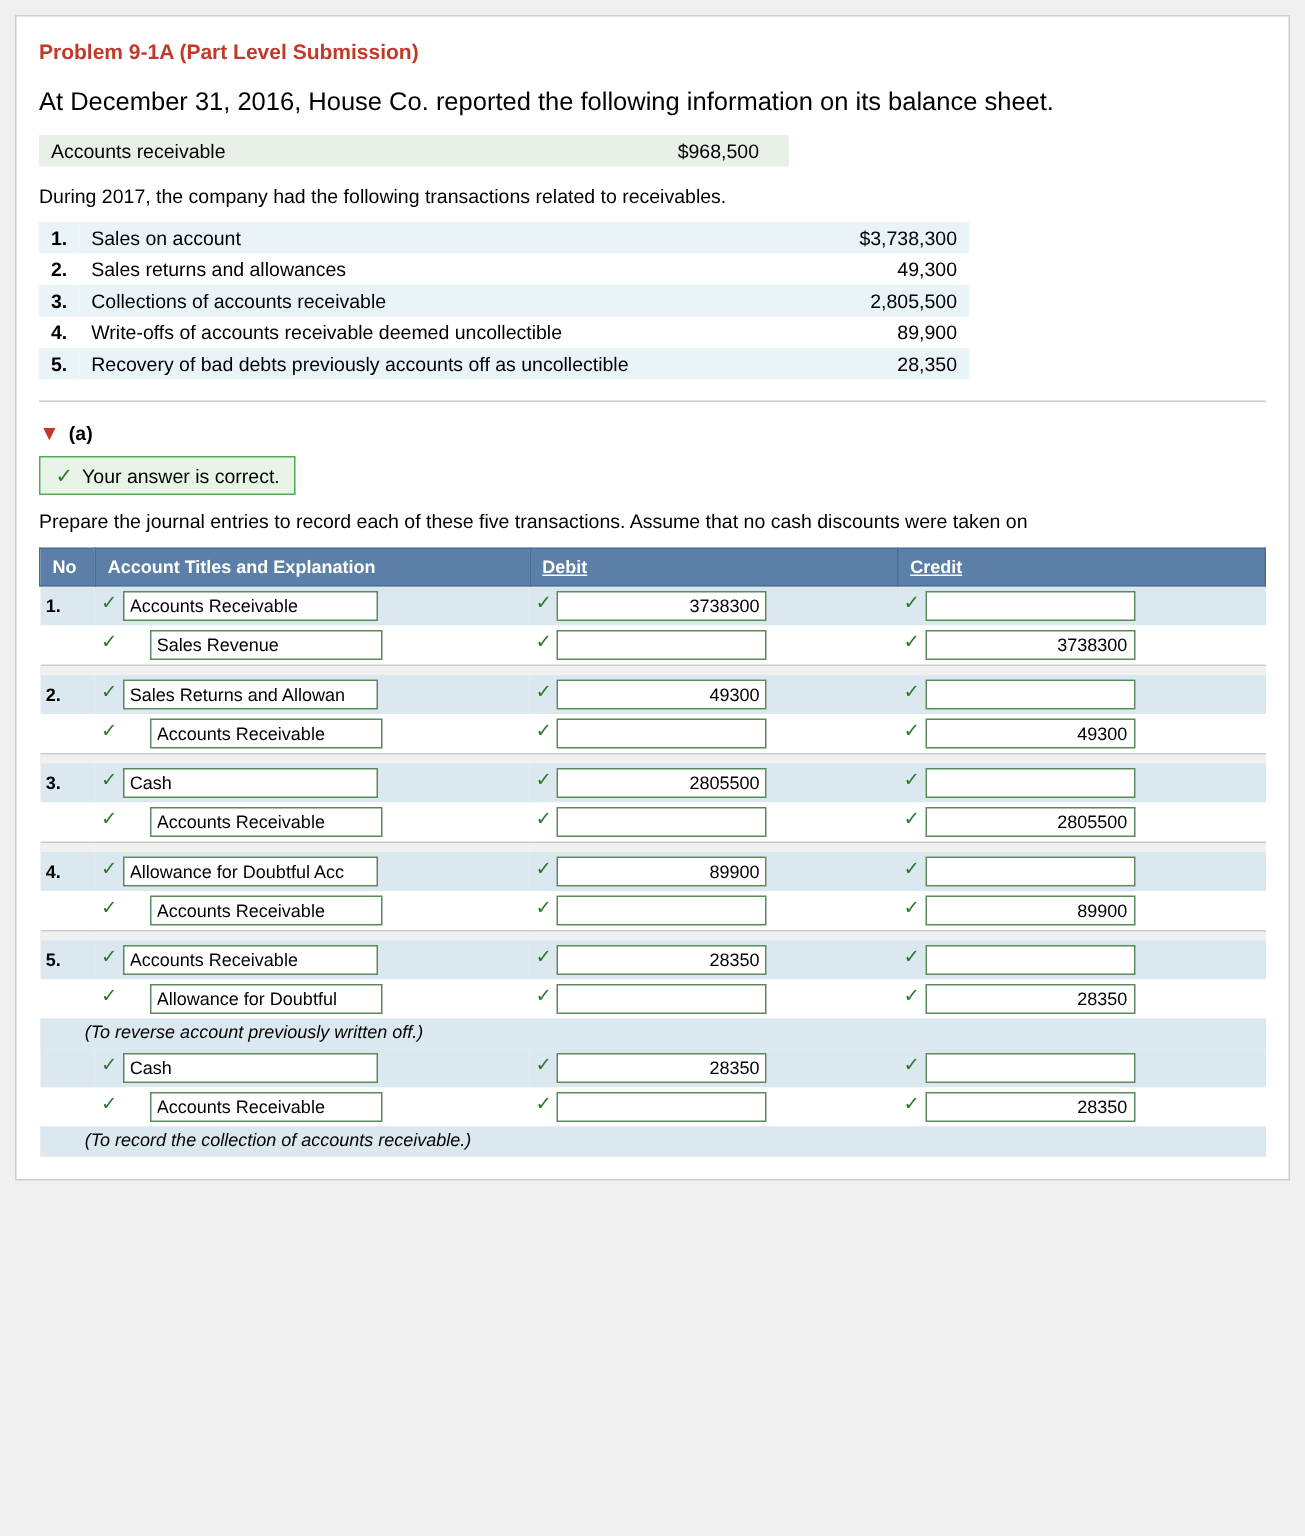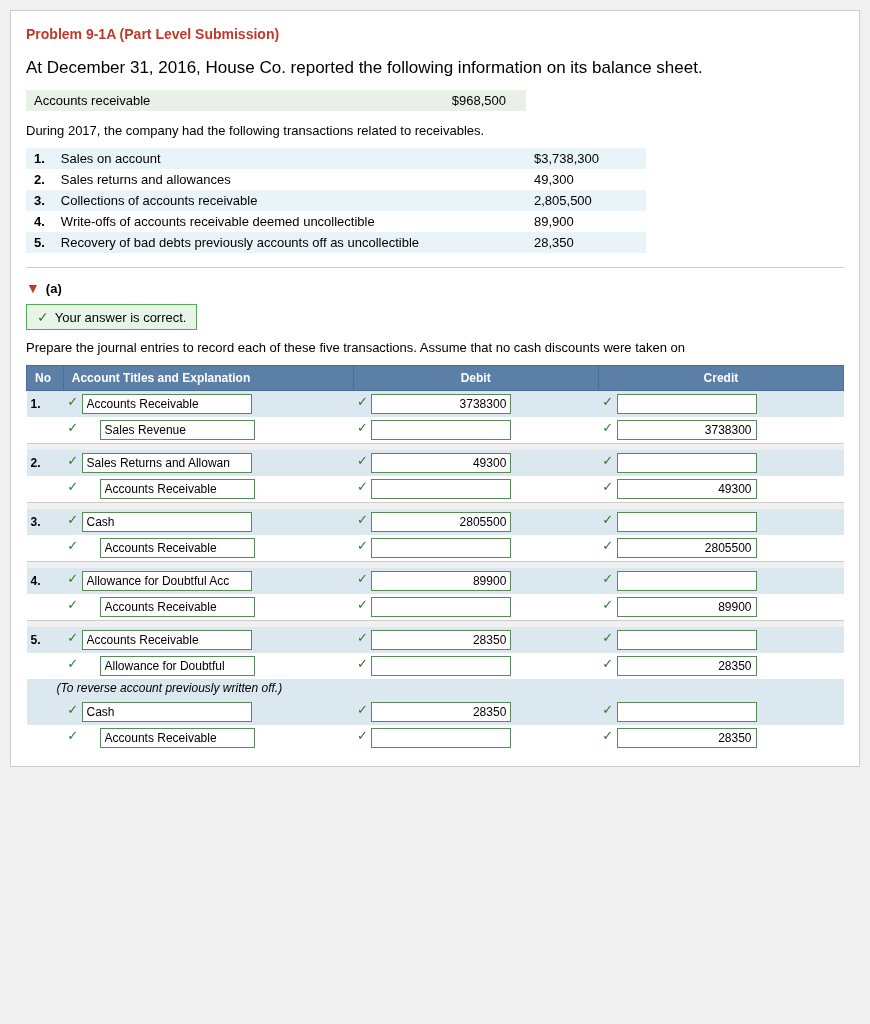--- a/index.html
+++ b/index.html
@@ -49,21 +49,21 @@
     .transactions-table {
       border-collapse: collapse;
       margin-bottom: 14px;
       width: 620px;
     }
     .transactions-table td {
       padding: 3px 8px;
       font-size: 13px;
     }
     .transactions-table .amount {
-      text-align: left;
+      text-align: right;
     }
     .trans-bg { background: #e8f4f8; }
 
     .section-divider {
       border-top: 1px solid #ccc;
       margin: 12px 0;
     }
     .section-header {
       display: flex;
       align-items: center;
@@ -107,21 +107,21 @@
       background: #5b7fa6;
       color: #fff;
     }
     .journal-table thead th {
       padding: 5px 8px;
       text-align: left;
       font-weight: bold;
       border: 1px solid #4a6e95;
     }
     .journal-table thead th.center {
-      text-align: center;
+      text-decoration: underline;
     }
     .journal-table tbody tr {
       background: #dce8f0;
     }
     .journal-table tbody tr.white-row {
       background: #fff;
     }
     .journal-table td {
       padding: 3px 4px;
       border: none;
@@ -454,17 +454,20 @@
         </td>
         <td class="debit-cell">
           <span class="check-cell green-check">✓</span>
           <input class="input-field debit-input" type="text" value="" style="">
         </td>
         <td class="credit-cell">
           <span class="check-cell green-check">✓</span>
           <input class="input-field credit-input" type="text" value="28350" style="">
         </td>
       </tr>
+      <tr>
+        <td colspan="4" style="background:#dce8f0; padding: 2px 8px 4px 30px; font-size:12px; font-style:italic;">(To record the collection of accounts receivable.)</td>
+      </tr>
 
     </tbody>
   </table>
 
 </div>
 
 </body></html>

